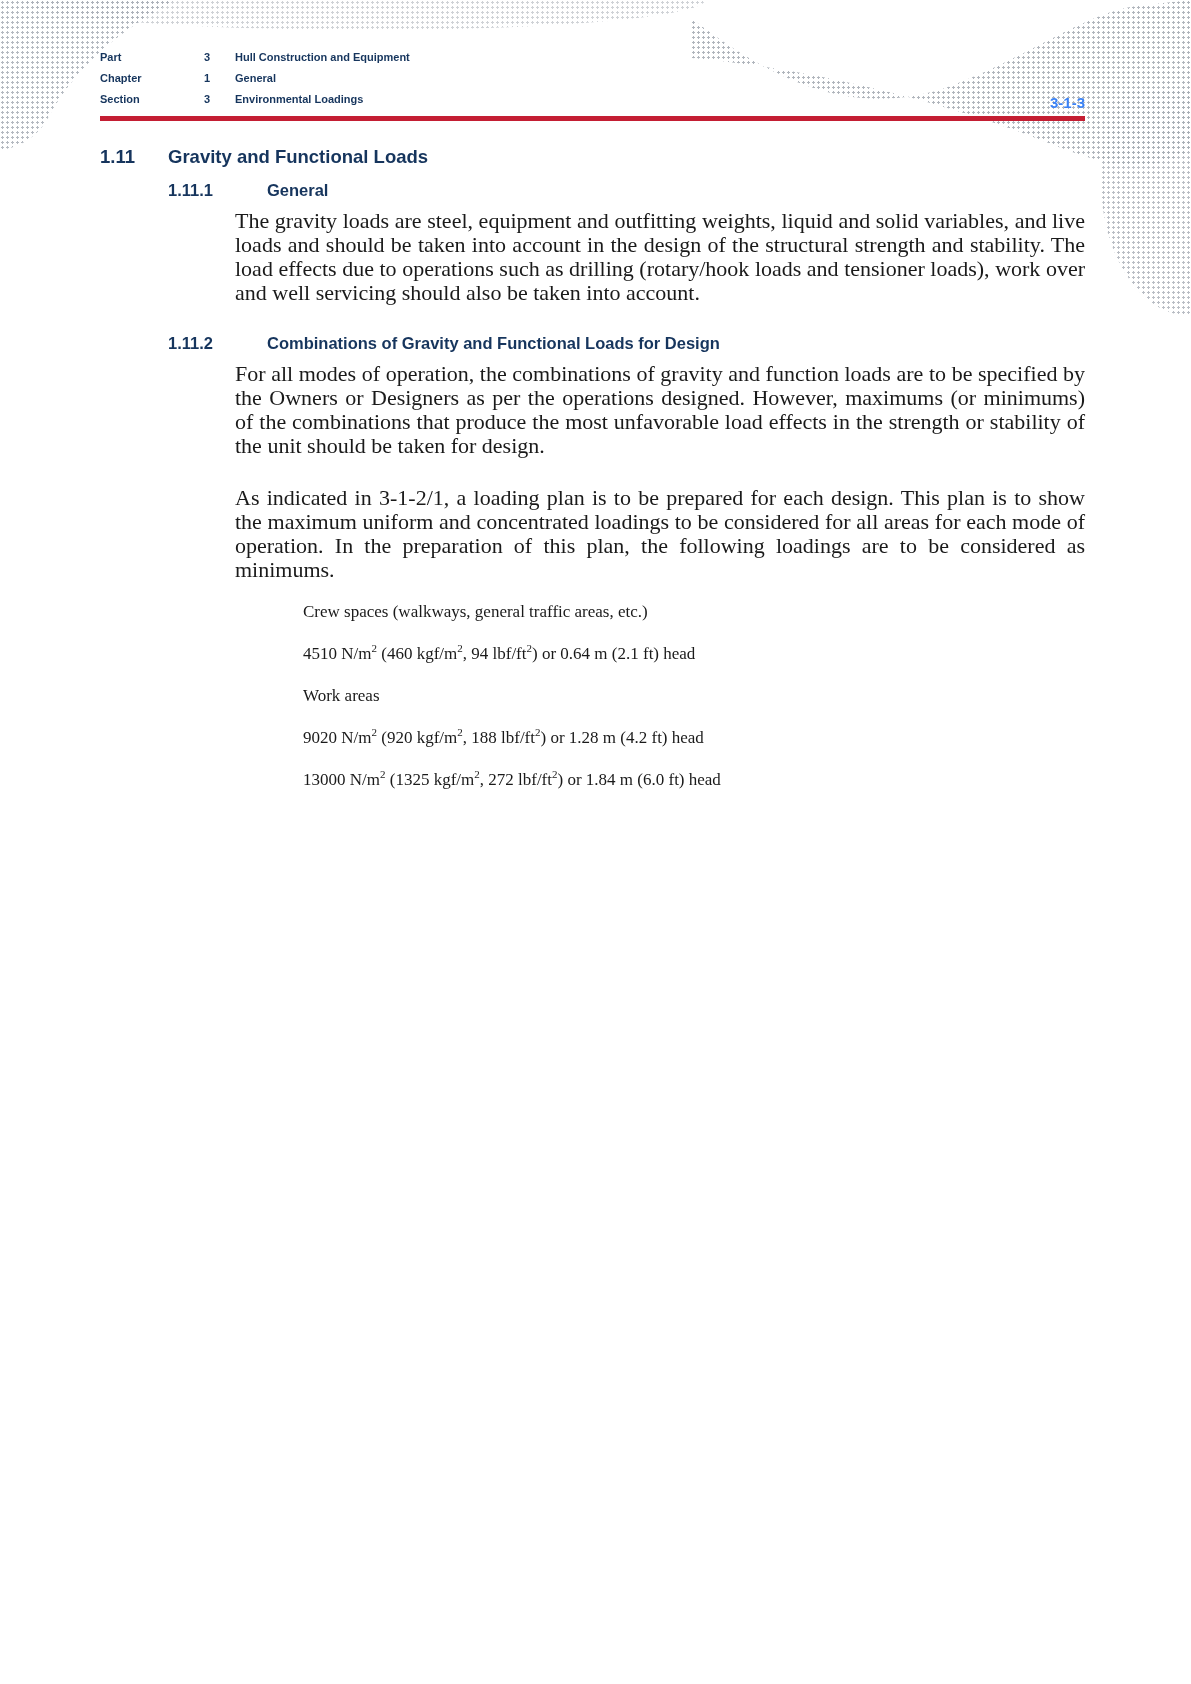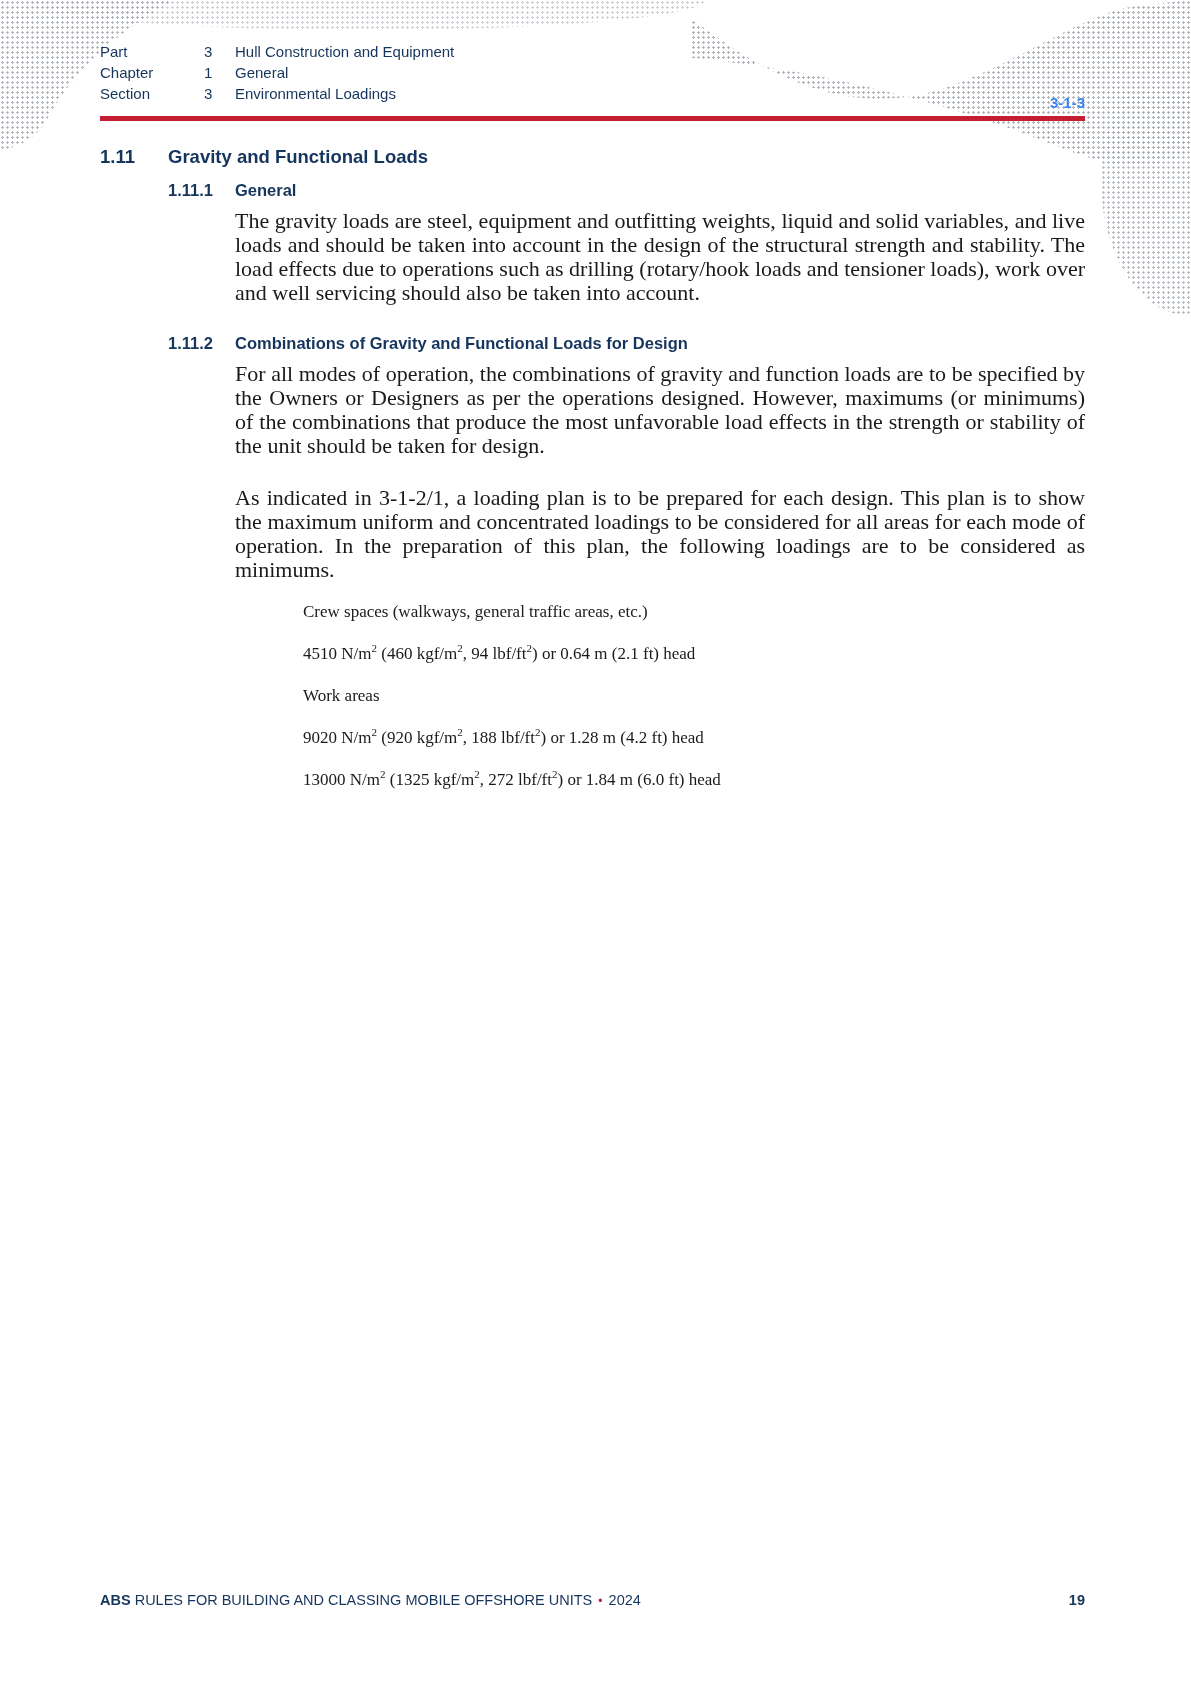--- a/index.html
+++ b/index.html
@@ -36,23 +36,23 @@
     opacity:.9;
   }
   .deco-right-tail {
     right:0; top:90px; width:90px; height:260px;
     clip-path: ellipse(100% 52% at 100% 35%);
     opacity:.8;
   }
 
   
   .doc-header {
-    position:absolute; left:100px; top:41px;
+    position:absolute; left:100px; top:47px;
     font-family:"Liberation Sans", sans-serif;
-    font-weight:normal; font-size:15px; line-height:21px;
+    font-weight:bold; font-size:11px; line-height:21px;
     color:#16355d;
   }
   .hrow { display:flex; }
   .hrow .hlabel { width:104px; }
   .hrow .hnum   { width:31px; }
   .page-code {
     position:absolute; top:94px; right:106px;
     font-family:"Liberation Sans", sans-serif;
     font-weight:bold; font-size:15px; color:#3b82f6;
   }
@@ -75,20 +75,21 @@
 
   .subsections { margin-left:68px; }
   .subsec { margin-top:28px; }
   .subsec:first-child { margin-top:12px; }
   .subsec-head {
     display:flex;
     font-family:"Liberation Sans", sans-serif;
     font-weight:bold; font-size:16.5px; line-height:20px;
     color:#16355d;
     margin-bottom:9px;
+    gap:32px;
   }
   .subsec-head .num { width:67px; }
   .subsec p.body {
     margin:0 0 0 67px;
     width:850px;
     text-align:justify;
     font-size:22px; line-height:24px;
   }
 
   .loadings { margin-left:135px; width:850px; }
@@ -179,23 +180,14 @@
 
         <div class="load-label">Work areas</div>
         <div class="load-value"><span>9020 N/m</span><span class="sup">2</span><span> (920 kgf/m</span><span class="sup">2</span><span>, 188 lbf/ft</span><span class="sup">2</span><span>) or 1.28 m (4.2 ft) head</span></div>
 
         <div class="load-value"><span>13000 N/m</span><span class="sup">2</span><span> (1325 kgf/m</span><span class="sup">2</span><span>, 272 lbf/ft</span><span class="sup">2</span><span>) or 1.84 m (6.0 ft) head</span></div>
 
       </div>
     </div>
   </div>
 
-  <div class="footer">
-    <div class="footer-left">
-      <span class="brand">ABS</span>
-      <span class="ftext">RULES FOR BUILDING AND CLASSING MOBILE OFFSHORE UNITS</span>
-      <span class="sep">•</span>
-      <span class="fyear">2024</span>
-    </div>
-    <div class="pagenum">19</div>
-  </div>
 
 </div>
 
 </body></html>

